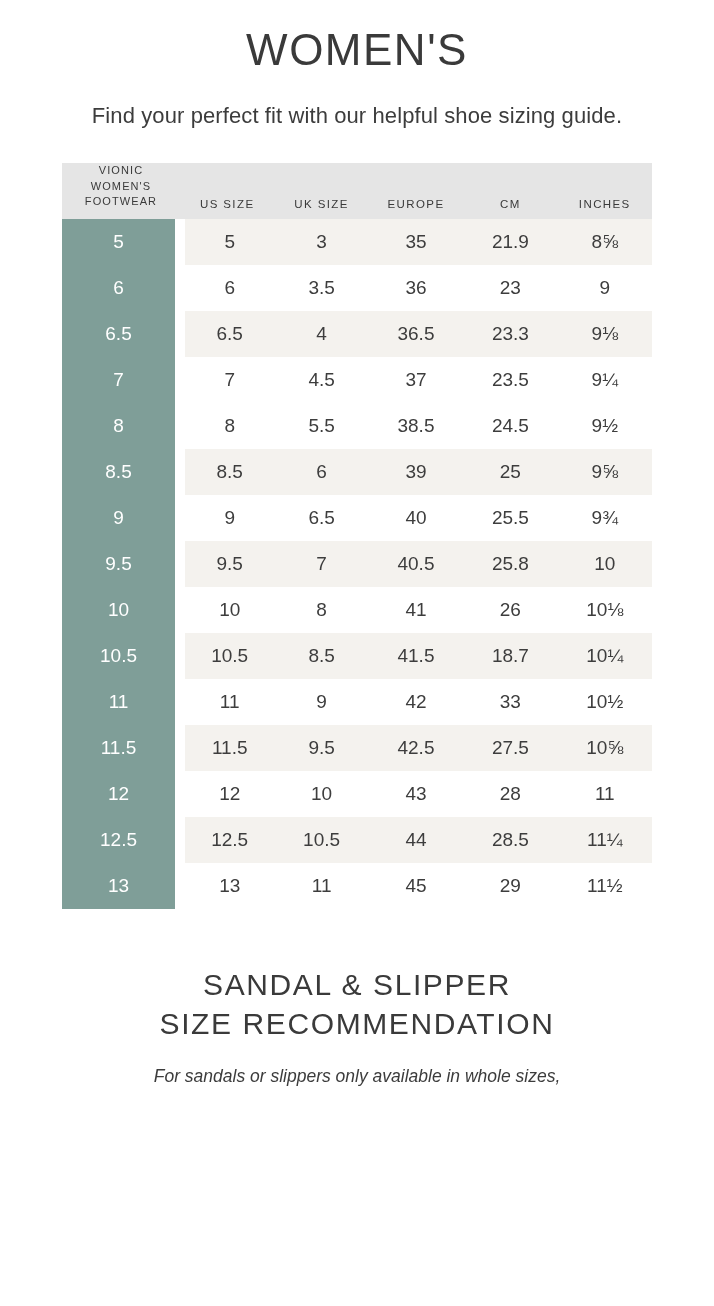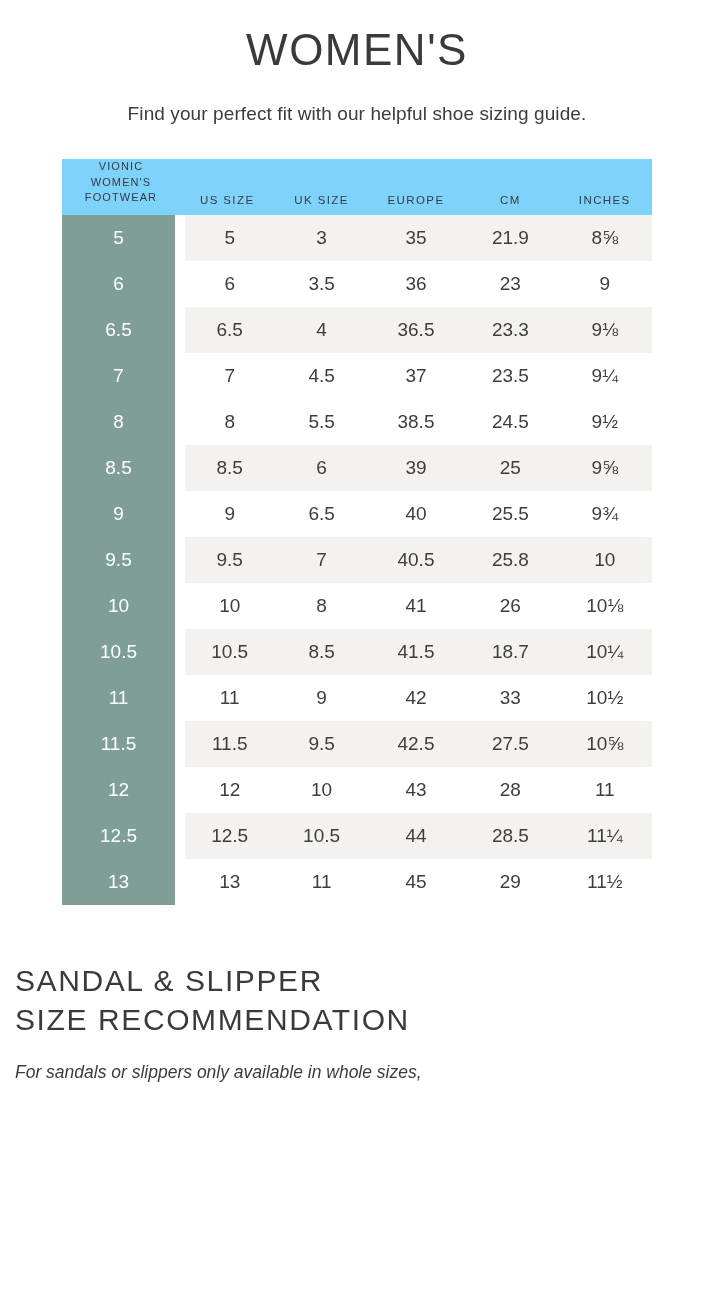--- a/index.html
+++ b/index.html
@@ -28,21 +28,21 @@
     line-height: 1.25;
     color: #3a3a3a;
     margin: 0 auto;
     max-width: 640px;
   }
   .title .line {
     display: block;
   }
   .subtitle {
     margin-top: 26px;
-    font-size: 19px;
+    font-size: 22px;
     font-weight: 400;
     color: #3c3c3c;
     letter-spacing: 0.1px;
   }
 
   
   .table-wrap {
     margin-top: 34px;
     padding: 0 62px 0 62px;
   }
@@ -55,21 +55,21 @@
   table.size-table col.c-data   { width: 94.4px; }
 
   thead th {
     padding: 0 0 9px 0;
     vertical-align: bottom;
     font-size: 11.5px;
     font-weight: 400;
     letter-spacing: 1.4px;
     color: #3a3a3a;
     text-align: center;
-    background: #7dd3fc;
+    background: #e5e5e5;
   }
   thead th.vionic-head {
     line-height: 1.42;
     font-size: 11px;
     letter-spacing: 1.1px;
   }
   thead th.vionic-head .hl { display: block; }
 
   tbody td {
     height: 46px;
@@ -92,21 +92,21 @@
     background: #ffffff;
   }
   
   tbody td.vionic-cell {
     border-right: 10px solid #ffffff;
   }
 
   
   .footer {
     margin-top: 56px;
-    text-align: left;
+    text-align: center;
     padding: 0 15px;
   }
   .footer-title {
     font-size: 30px;
     font-weight: 300;
     letter-spacing: 1.6px;
     line-height: 1.32;
     color: #3a3a3a;
   }
   .footer-title .line { display: block; }

